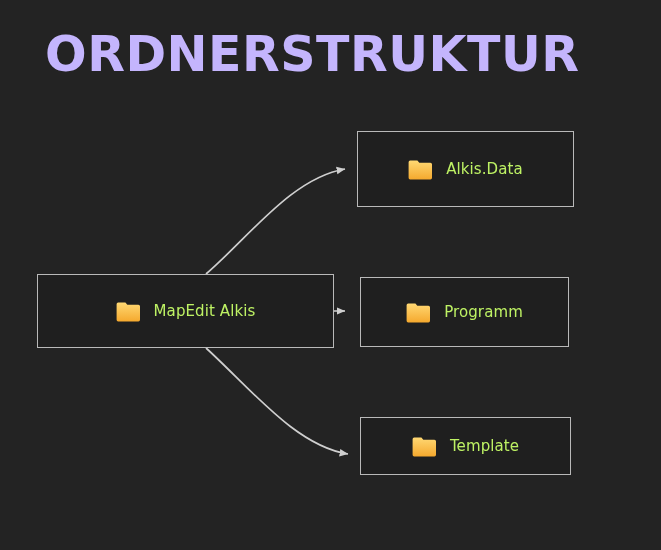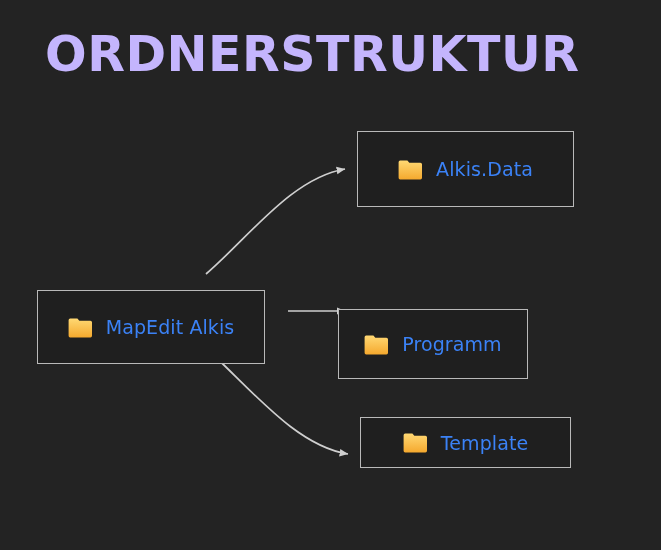--- a/index.html
+++ b/index.html
@@ -51,40 +51,40 @@
     align-items: center;
     justify-content: center;
   }
   .node-inner {
     display: flex;
     align-items: center;
     gap: 13px;
   }
   .node-label {
     font-family: "DejaVu Sans", sans-serif;
-    font-size: 19px;
+    font-size: 15px;
     font-weight: 400;
-    color: #3b82f6;
+    color: #bef264;
     white-space: nowrap;
     letter-spacing: 0.1px;
   }
 
   
   .folder-icon {
     width: 25px;
     height: 21px;
     flex: 0 0 auto;
     display: block;
   }
 
   
-  #node-root      { left: 37px;  top: 290px; width: 228px; height: 74px; }
+  #node-root      { left: 37px;  top: 274px; width: 297px; height: 74px; }
   #node-alkisdata { left: 357px; top: 131px; width: 217px; height: 76px; }
-  #node-programm  { left: 338px; top: 277px; width: 190px; height: 70px; margin-top: 32px; }
-  #node-template  { left: 360px; top: 417px; width: 211px; height: 51px; }
+  #node-programm  { left: 360px; top: 277px; width: 209px; height: 70px; }
+  #node-template  { left: 360px; top: 417px; width: 211px; height: 58px; }
 </style>
 </head>
 <body>
 
 <div id="page">
 
   <div id="diagram-title">ORDNERSTRUKTUR</div>
 
   <svg id="edges" viewBox="0 0 661 550" width="661" height="550">
     <defs>

